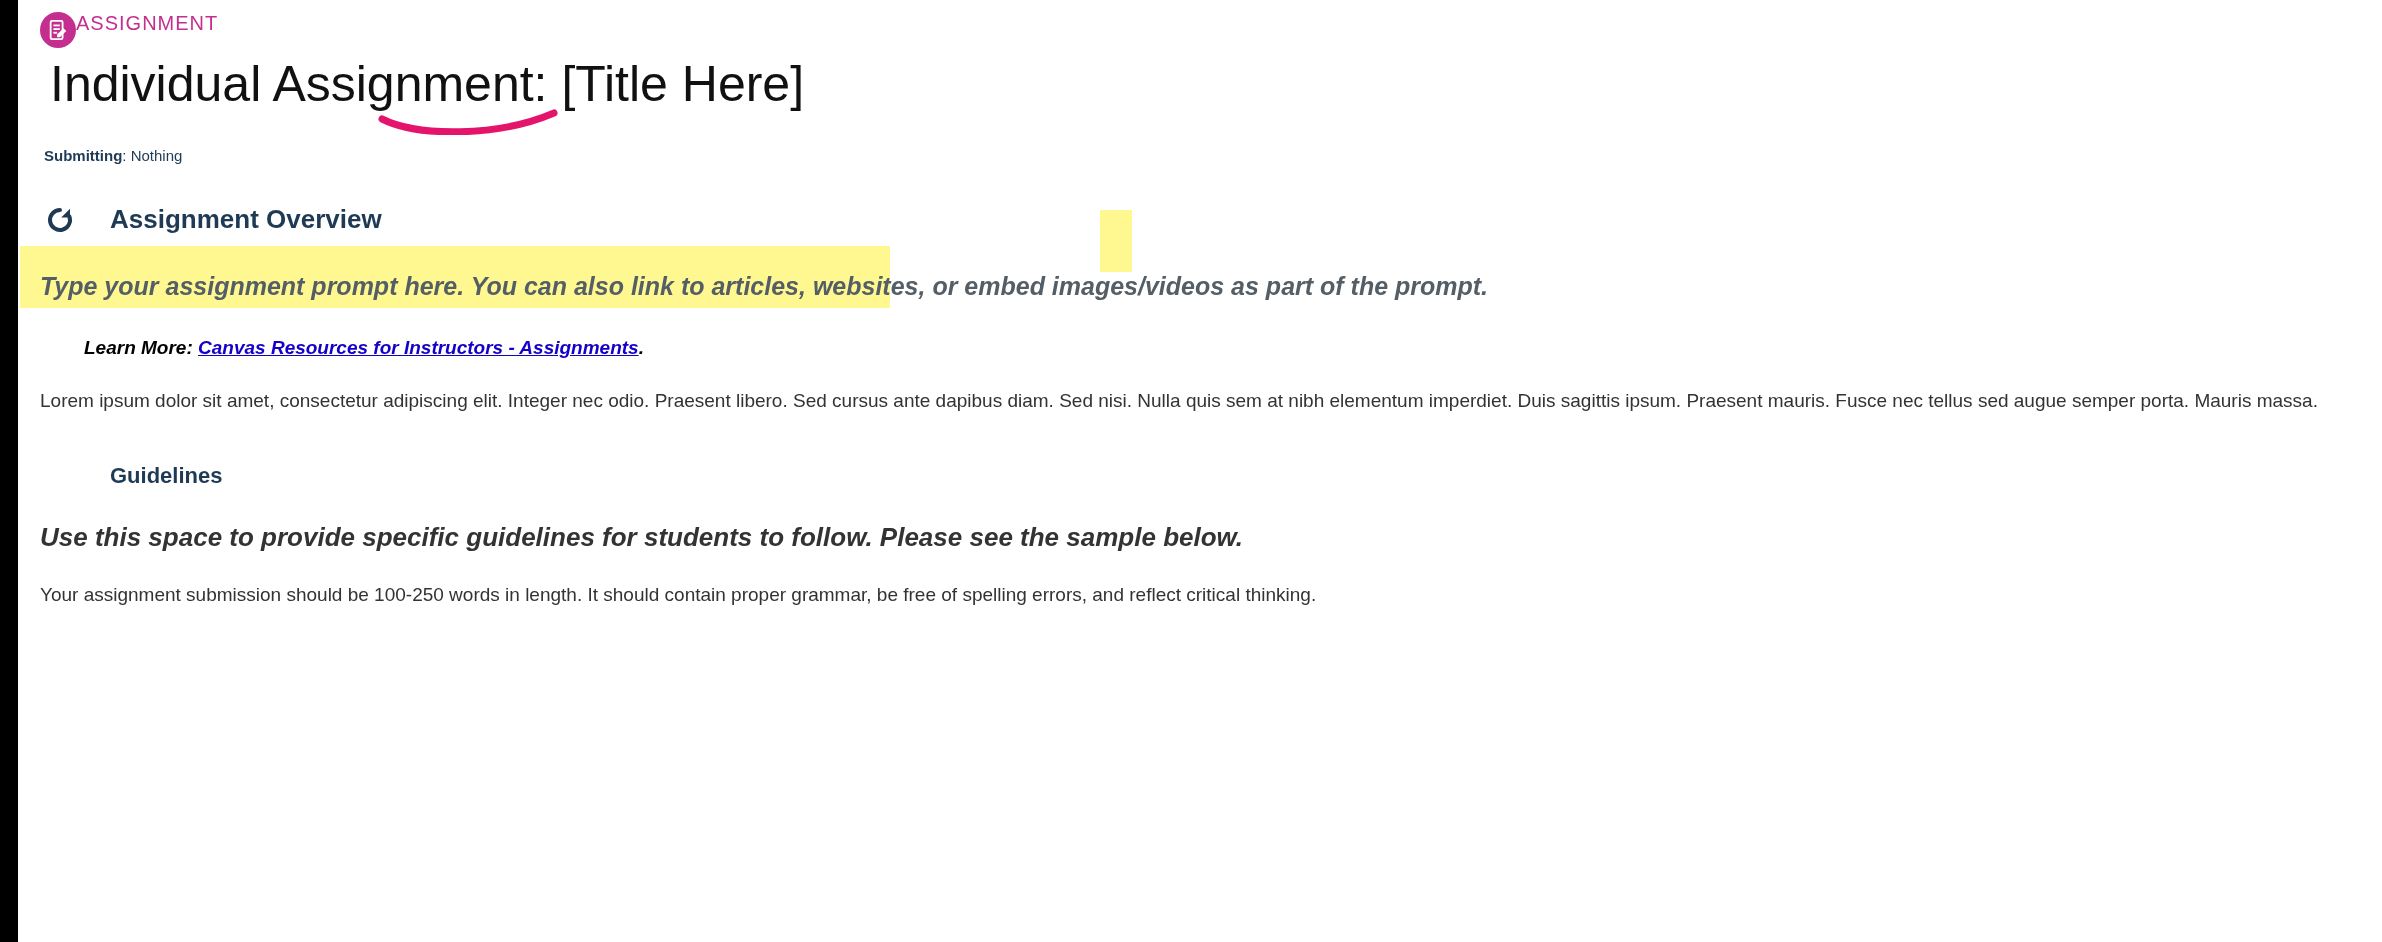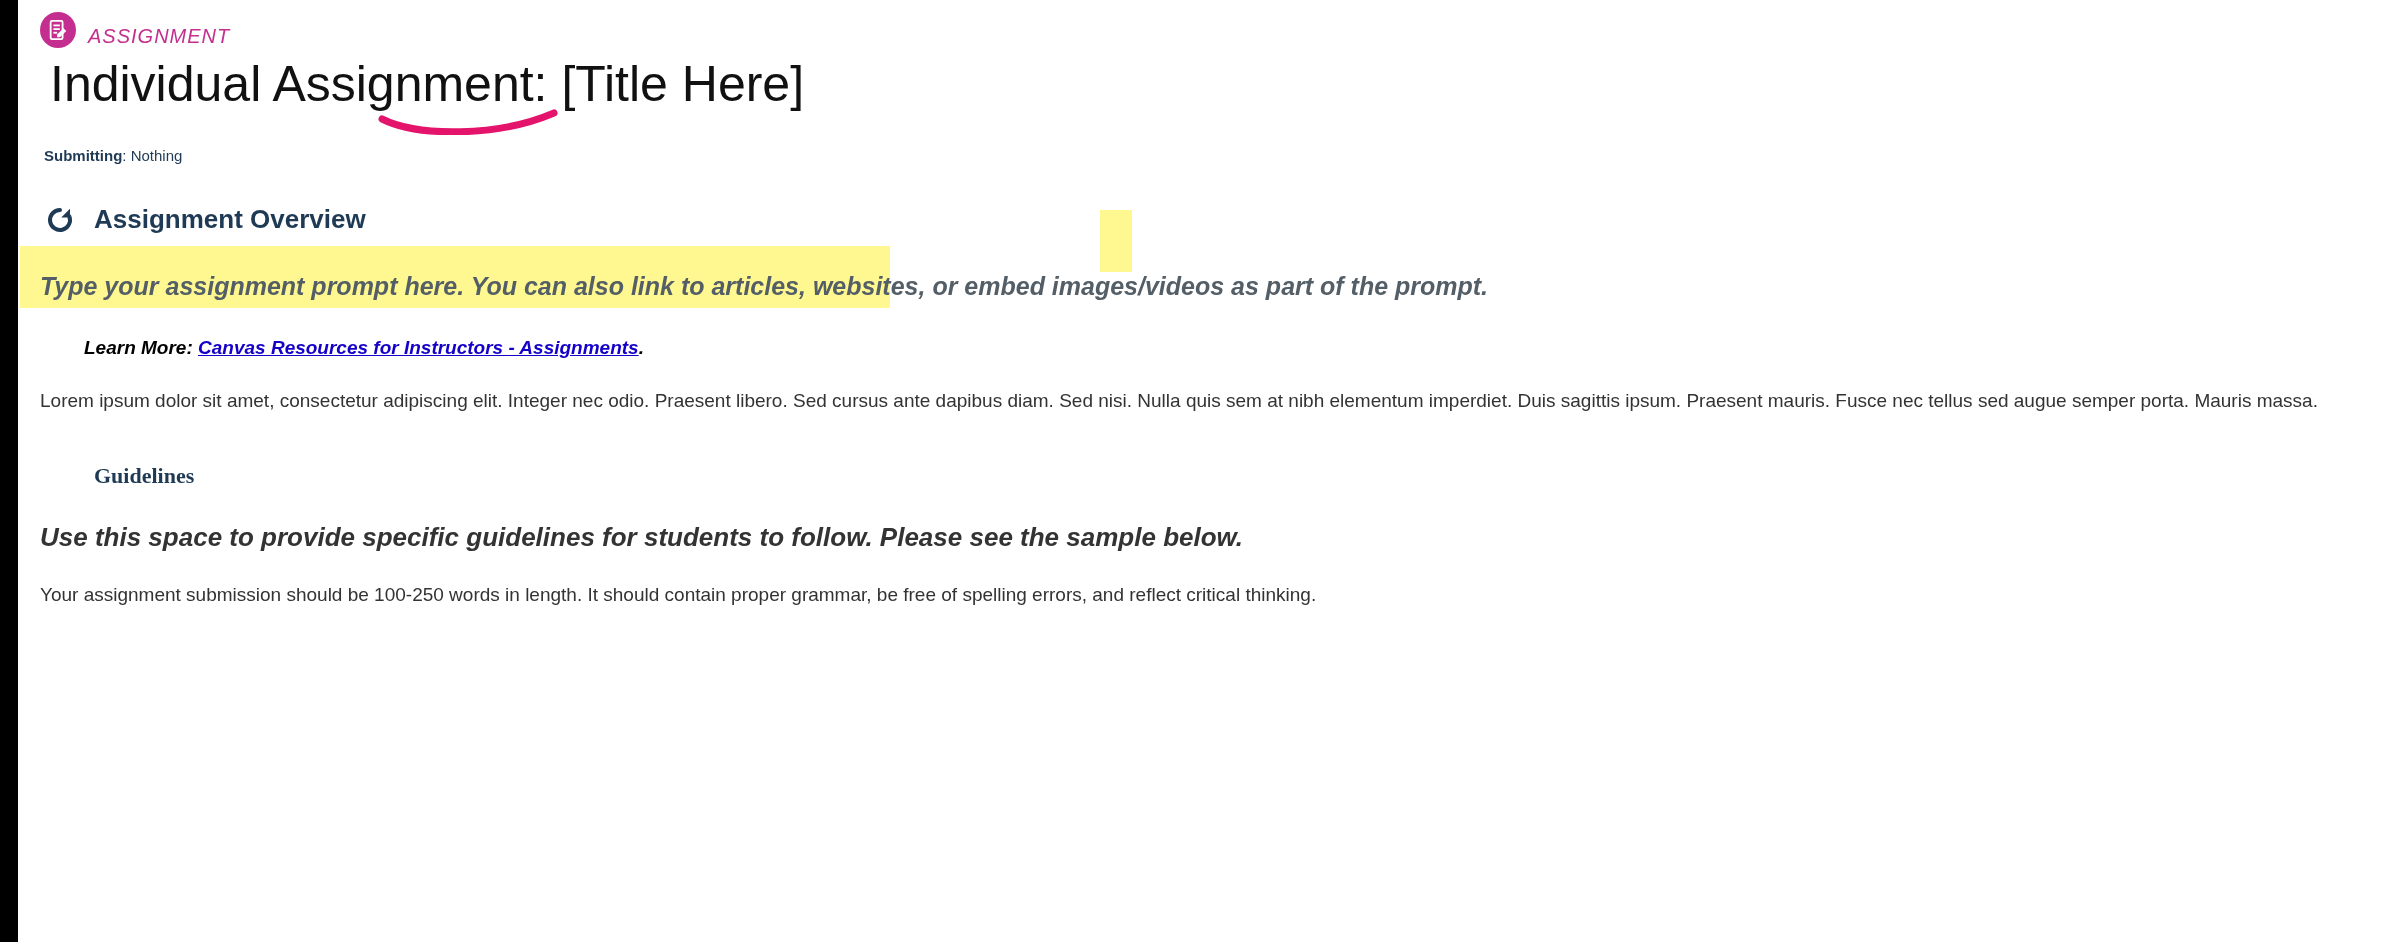--- a/index.html
+++ b/index.html
@@ -29,24 +29,22 @@
     background: #000;
   }
   .page {
     padding: 12px 30px 30px 40px;
     position: relative;
   }
 
   
   .type-row {
     display: flex;
-    align-items: flex-end;
-    gap: 12px;
+    align-items: flex-start;
     margin-bottom: 10px;
-    font-style: italic;
   }
   .type-badge {
     width: 36px;
     height: 36px;
     border-radius: 50%;
     background: var(--magenta);
     color: #fff;
     display: flex;
     align-items: center;
     justify-content: center;
@@ -81,21 +79,21 @@
     color: var(--navy);
     margin: 6px 0 2px 4px;
   }
   .meta strong { font-weight: 700; }
   .meta .value { font-weight: 400; }
 
   
   .section-head {
     display: flex;
     align-items: center;
-    gap: 14px;
+    gap: 30px;
     margin-top: 36px;
   }
   .section-head .icon-box {
     width: 40px;
     height: 40px;
     display: flex;
     align-items: center;
     justify-content: center;
     background: transparent;
   }
@@ -104,21 +102,21 @@
   }
   .checklist-box {
     background: var(--navy-dark);
   }
   h2.section {
     margin: 0;
     font-size: 26px;
     font-weight: 700;
     color: var(--navy);
   }
-  .section-head.small h2 { font-size: 22px; font-family: Liberation Serif, serif; }
+  .section-head.small h2 { font-size: 22px; }
 
   
   .hl-wrap {
     position: relative;
     margin: 14px 0 18px -20px;
     padding: 0 0 0 20px;
   }
   .hl-band {
     position: absolute;
     left: 0;

